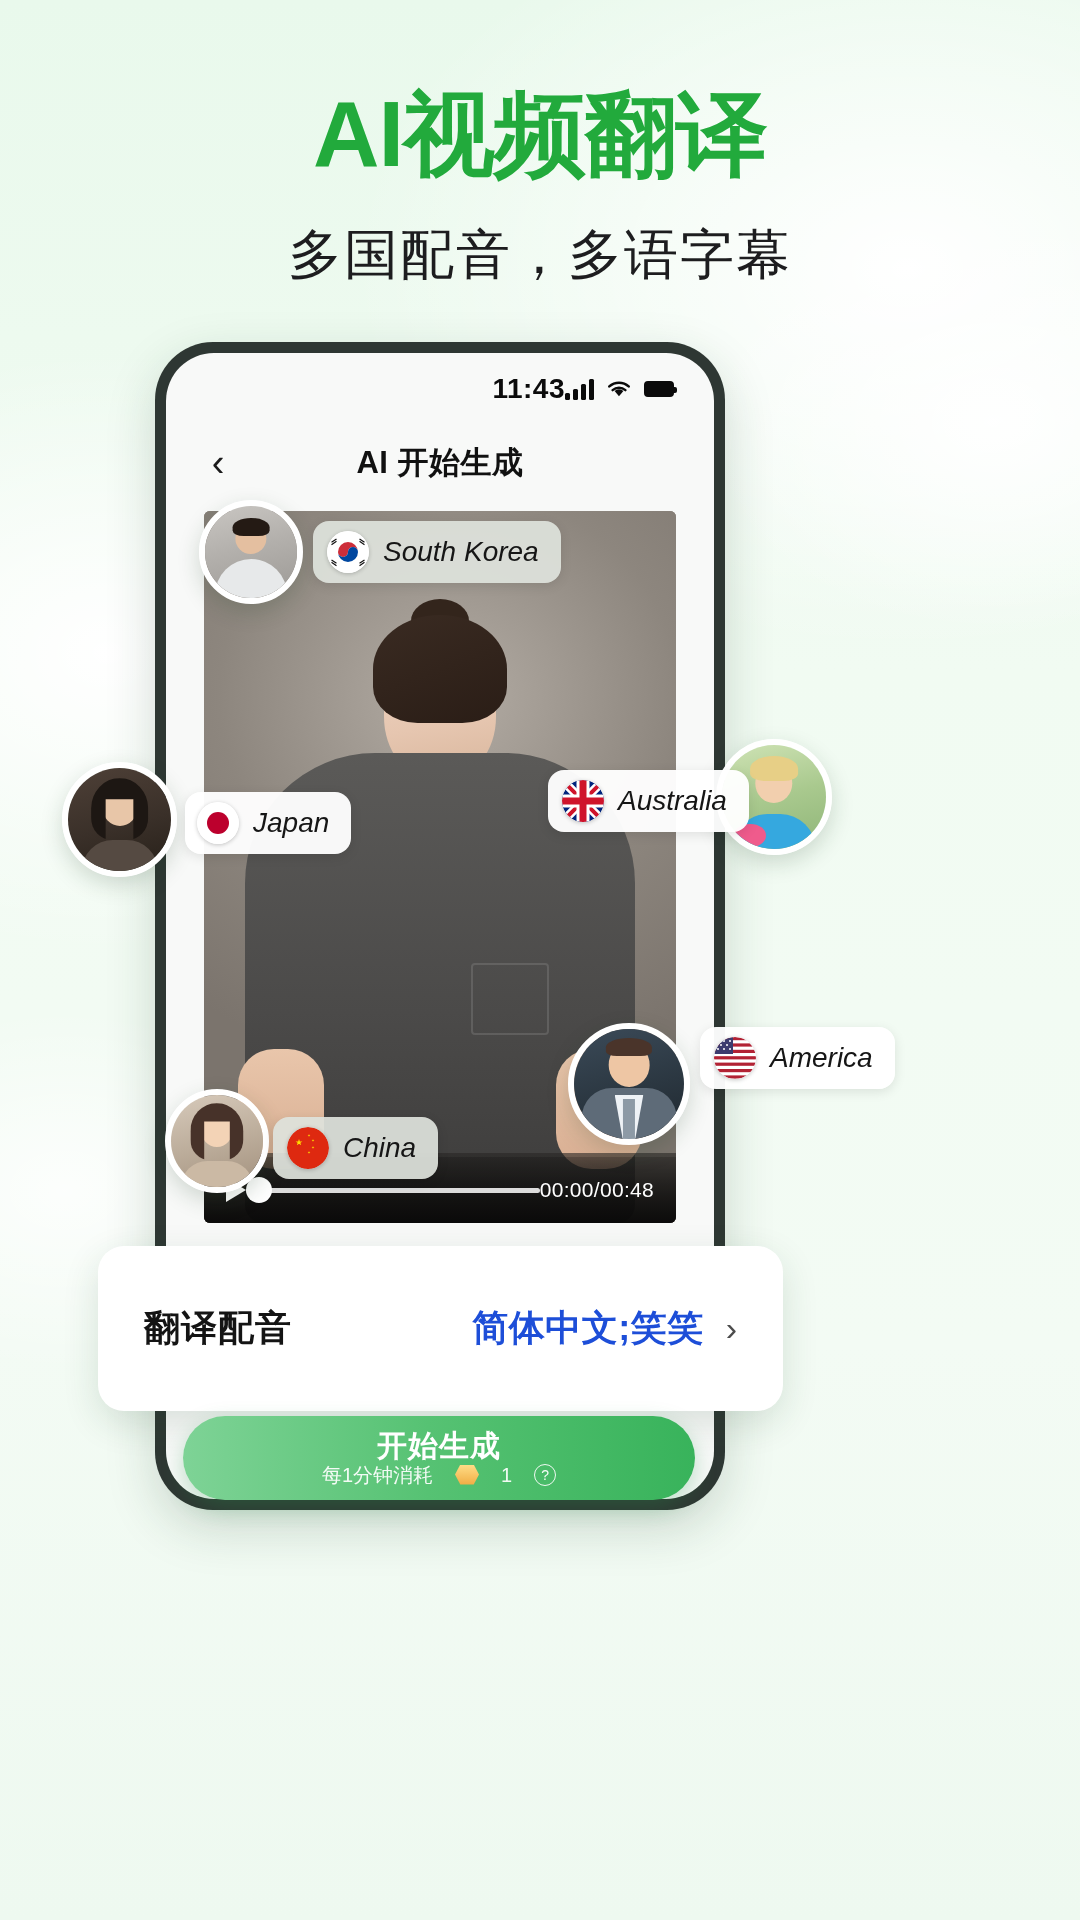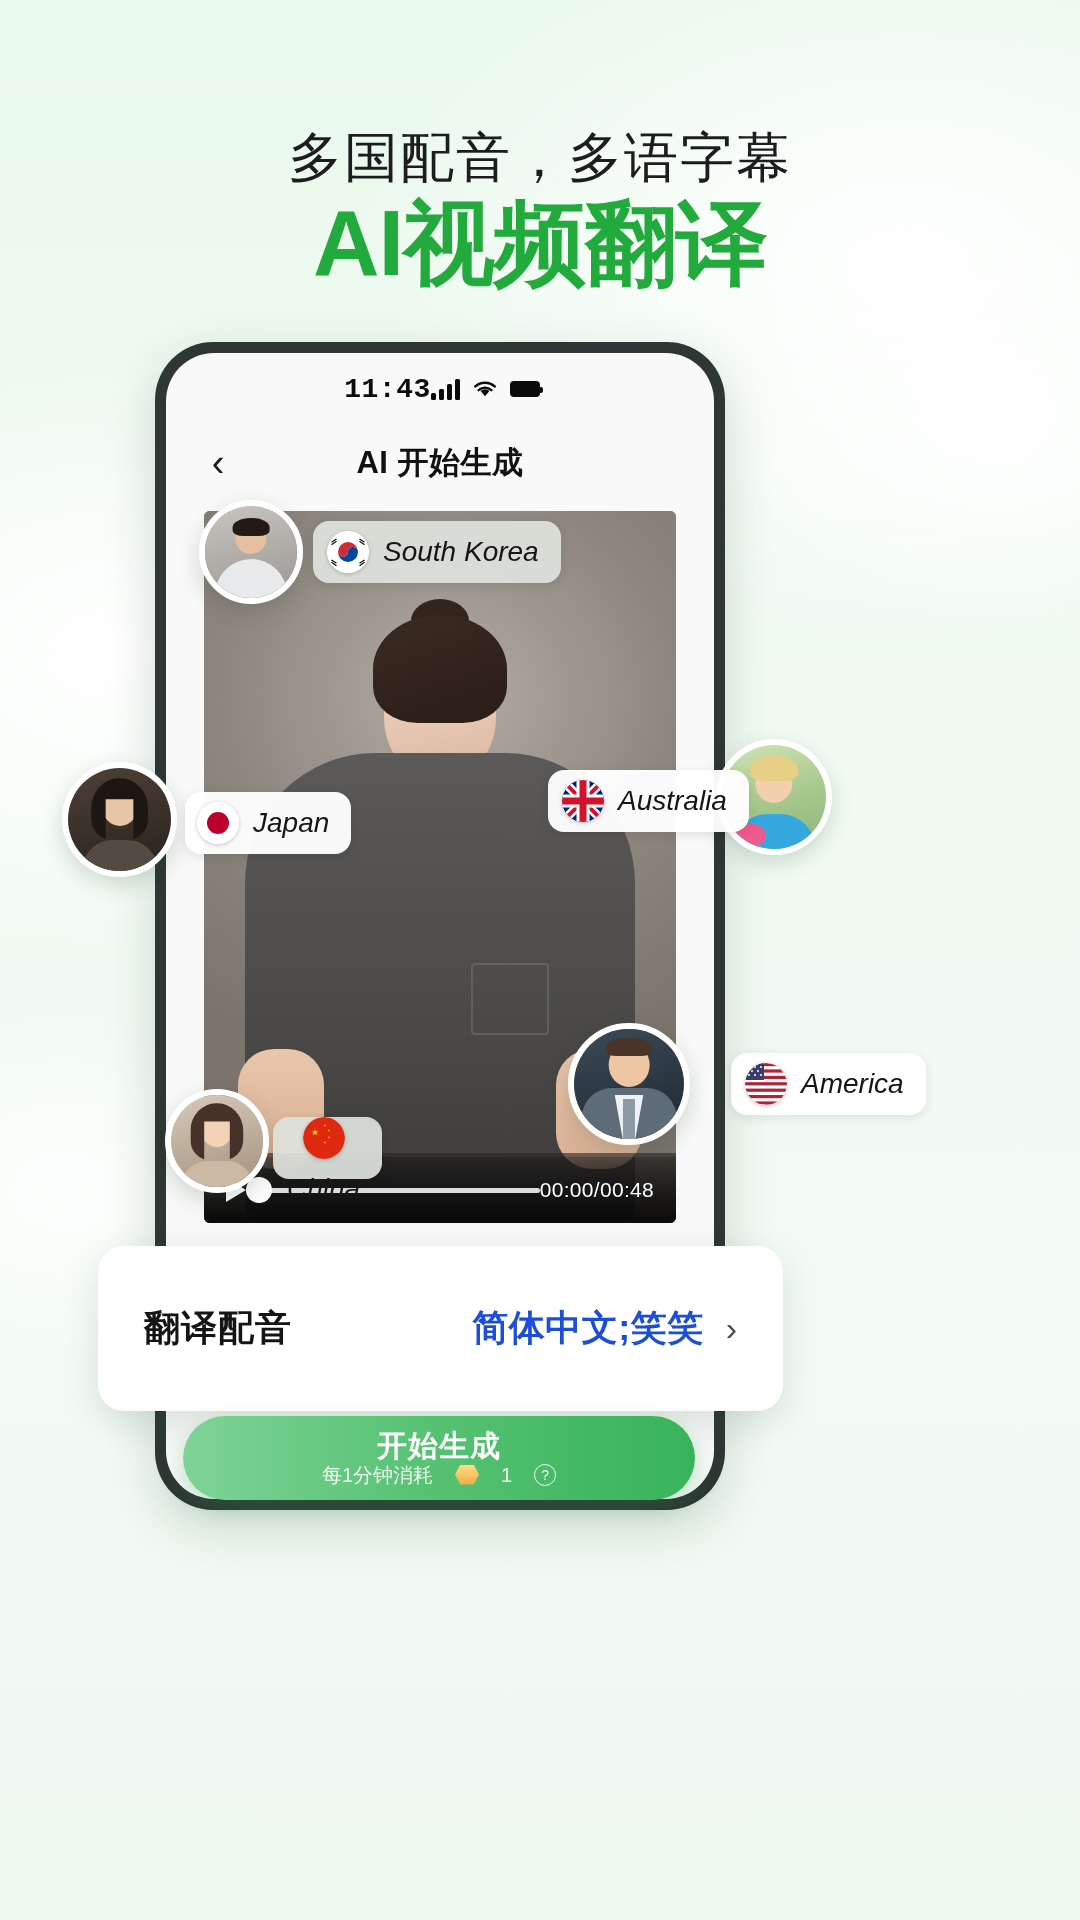--- a/index.html
+++ b/index.html
@@ -61,23 +61,22 @@
     width: 100%; height: 100%;
     background: #f8f9f8;
     border-radius: 48px;
     overflow: hidden;
   }
 
   
   #status-bar {
     height: 72px;
     display: flex; align-items: center;
-    justify-content: center;
+    justify-content: flex-end;
     padding: 0 40px 0 44px;
-    font-family: Liberation Mono, monospace;
   }
   #status-time { font-size: 28px; font-weight: 700; color: #0b0b0b; letter-spacing: .5px; }
   #status-icons { display: flex; align-items: center; gap: 12px; }
   .sig { display: flex; align-items: flex-end; gap: 3px; height: 22px; }
   .sig i { display: block; width: 5px; background: #0b0b0b; border-radius: 1.5px; }
   .sig i:nth-child(1){ height: 7px; }
   .sig i:nth-child(2){ height: 11px; }
   .sig i:nth-child(3){ height: 16px; }
   .sig i:nth-child(4){ height: 21px; }
   .batt {
@@ -273,22 +272,22 @@
   }
 </style>
 </head>
 <body>
 
 <div id="bg">
   <div id="bg-swirl"></div>
 </div>
 
 <div id="headline-wrap">
+  <div id="main-title">AI视频翻译</div>
   <div id="sub-title">多国配音，多语字幕</div>
-  <div id="main-title">AI视频翻译</div>
 </div>
 
 <div id="phone">
   <div id="phone-screen">
 
     <div id="status-bar">
       <div id="status-time">11:43</div>
       <div id="status-icons">
         <span class="sig">
             <i></i>
@@ -423,21 +422,21 @@
       <defs>
           <clipPath id="ukclip">
             <circle cx="21" cy="21" r="21"></circle>
           </clipPath>
         </defs>
     </svg>
   </span>
   <span>Australia</span>
 </div>
 
-<div class="chip light" style="left:700px; top:1053px;margin-left:31px;">
+<div class="chip light" style="left:700px; top:1027px;">
   <span class="flag">
     <svg viewBox="0 0 42 42" width="42" height="42">
       <clipPath id="usclip">
           <circle cx="21" cy="21" r="21"></circle>
         </clipPath>
       <g clip-path="url(#usclip)">
         <rect width="42" height="42" fill="#fff"></rect>
         <g fill="#b22234">
           <rect y="0" width="42" height="3.2"></rect>
             <rect y="6.4" width="42" height="3.2"></rect>
@@ -457,21 +456,21 @@
           <circle cx="4" cy="12" r="1"></circle>
             <circle cx="10" cy="12" r="1"></circle>
             <circle cx="16" cy="12" r="1"></circle>
         </g>
       </g>
     </svg>
   </span>
   <span>America</span>
 </div>
 
-<div class="chip" style="left:273px; top:1117px;flex-direction:column;">
+<div class="chip" style="left:273px; top:1117px;">
   <span class="flag">
     <svg viewBox="0 0 42 42" width="42" height="42">
       <circle cx="21" cy="21" r="21" fill="#de2910"></circle>
       <g fill="#ffde00">
         <polygon points="12,12 14.2,18.2 8.6,14.4 15.4,14.4 9.8,18.2"></polygon>
         <polygon points="22,7 22.9,9.4 20.6,8 23.4,8 21.1,9.4"></polygon>
         <polygon points="26,12 26.9,14.4 24.6,13 27.4,13 25.1,14.4"></polygon>
         <polygon points="26,19 26.9,21.4 24.6,20 27.4,20 25.1,21.4"></polygon>
         <polygon points="22,24 22.9,26.4 20.6,25 23.4,25 21.1,26.4"></polygon>
       </g>

